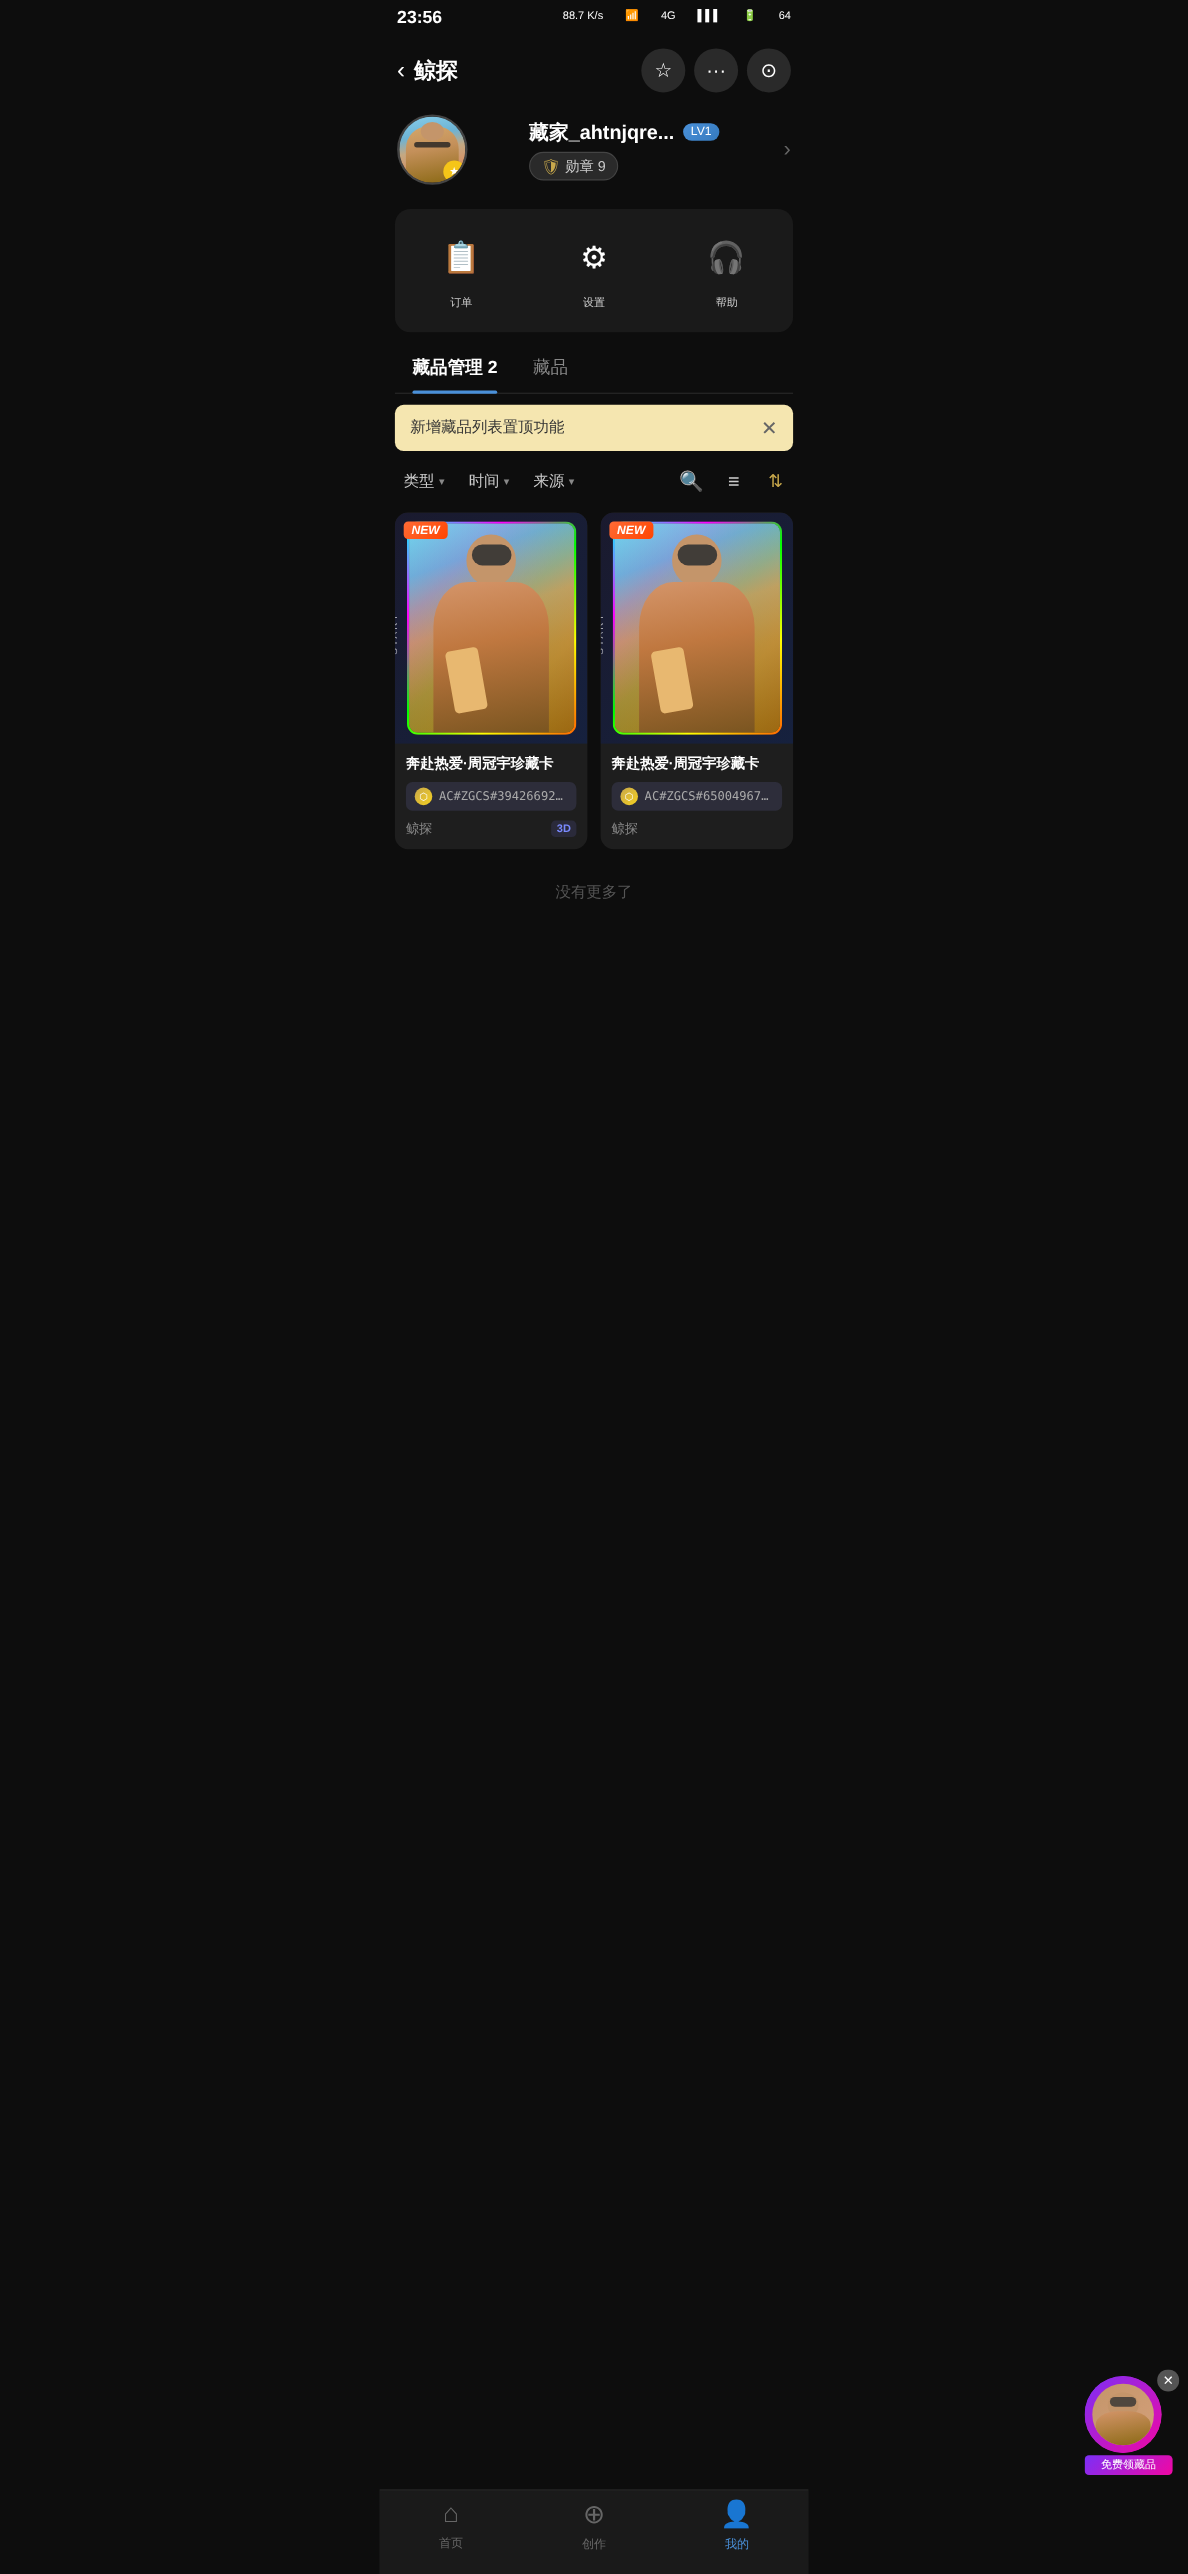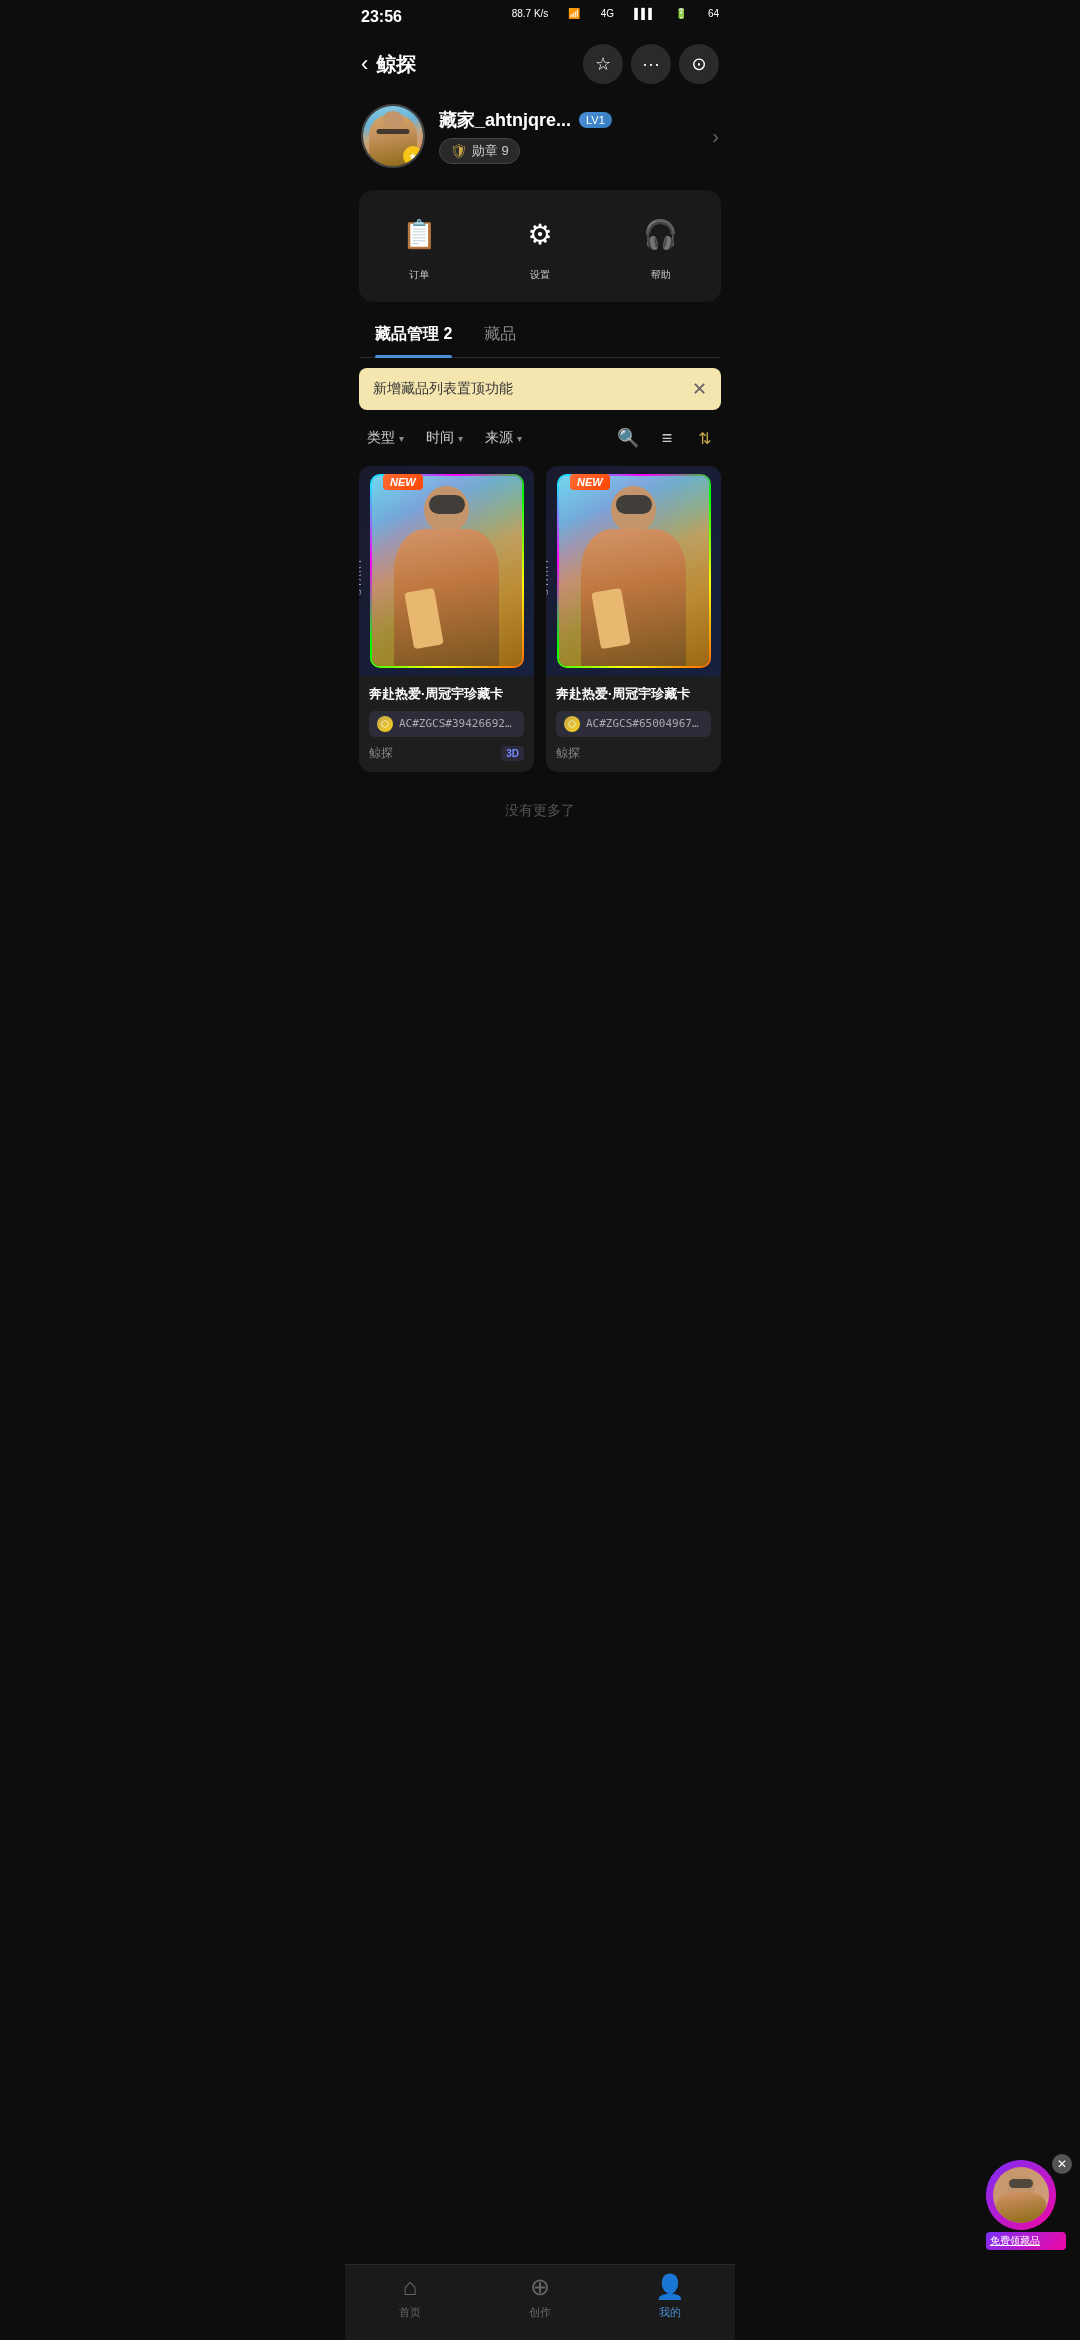--- a/index.html
+++ b/index.html
@@ -110,20 +110,21 @@
       border-radius: 50%;
       width: 20px;
       height: 20px;
       display: flex;
       align-items: center;
       justify-content: center;
       font-size: 10px;
     }
     .user-info {
       flex: 1;
+      margin-left: 42px;
     }
     .user-name-row {
       display: flex;
       align-items: center;
       gap: 8px;
       margin-bottom: 6px;
     }
     .user-name {
       font-size: 18px;
       font-weight: 600;
@@ -365,21 +366,21 @@
       transform: translateX(-50%);
       width: 55%;
       height: 8%;
       background: #222;
       border-radius: 10px;
       opacity: 0.8;
     }
     .new-badge {
       position: absolute;
       top: 8px;
-      left: 24px;
+      left: 8px;
       background: linear-gradient(135deg, #ff6b35, #ff4500);
       color: #fff;
       font-size: 11px;
       font-weight: 800;
       padding: 2px 7px;
       border-radius: 4px;
       z-index: 10;
       font-style: italic;
     }
     .start-label {
@@ -489,25 +490,25 @@
       display: flex;
       align-items: center;
       justify-content: center;
       font-size: 30px;
       overflow: hidden;
     }
     .promo-label {
       background: linear-gradient(135deg, #7b2ff7, #f107a3);
       color: #fff;
       font-size: 10px;
+      text-align: center;
       padding: 2px 4px;
       border-radius: 4px;
       margin-top: 2px;
       white-space: nowrap;
-      text-decoration: underline;
     }
 
     
     .bottom-nav {
       position: fixed;
       bottom: 0;
       left: 50%;
       transform: translateX(-50%);
       width: 390px;
       background: #1a1a1a;

